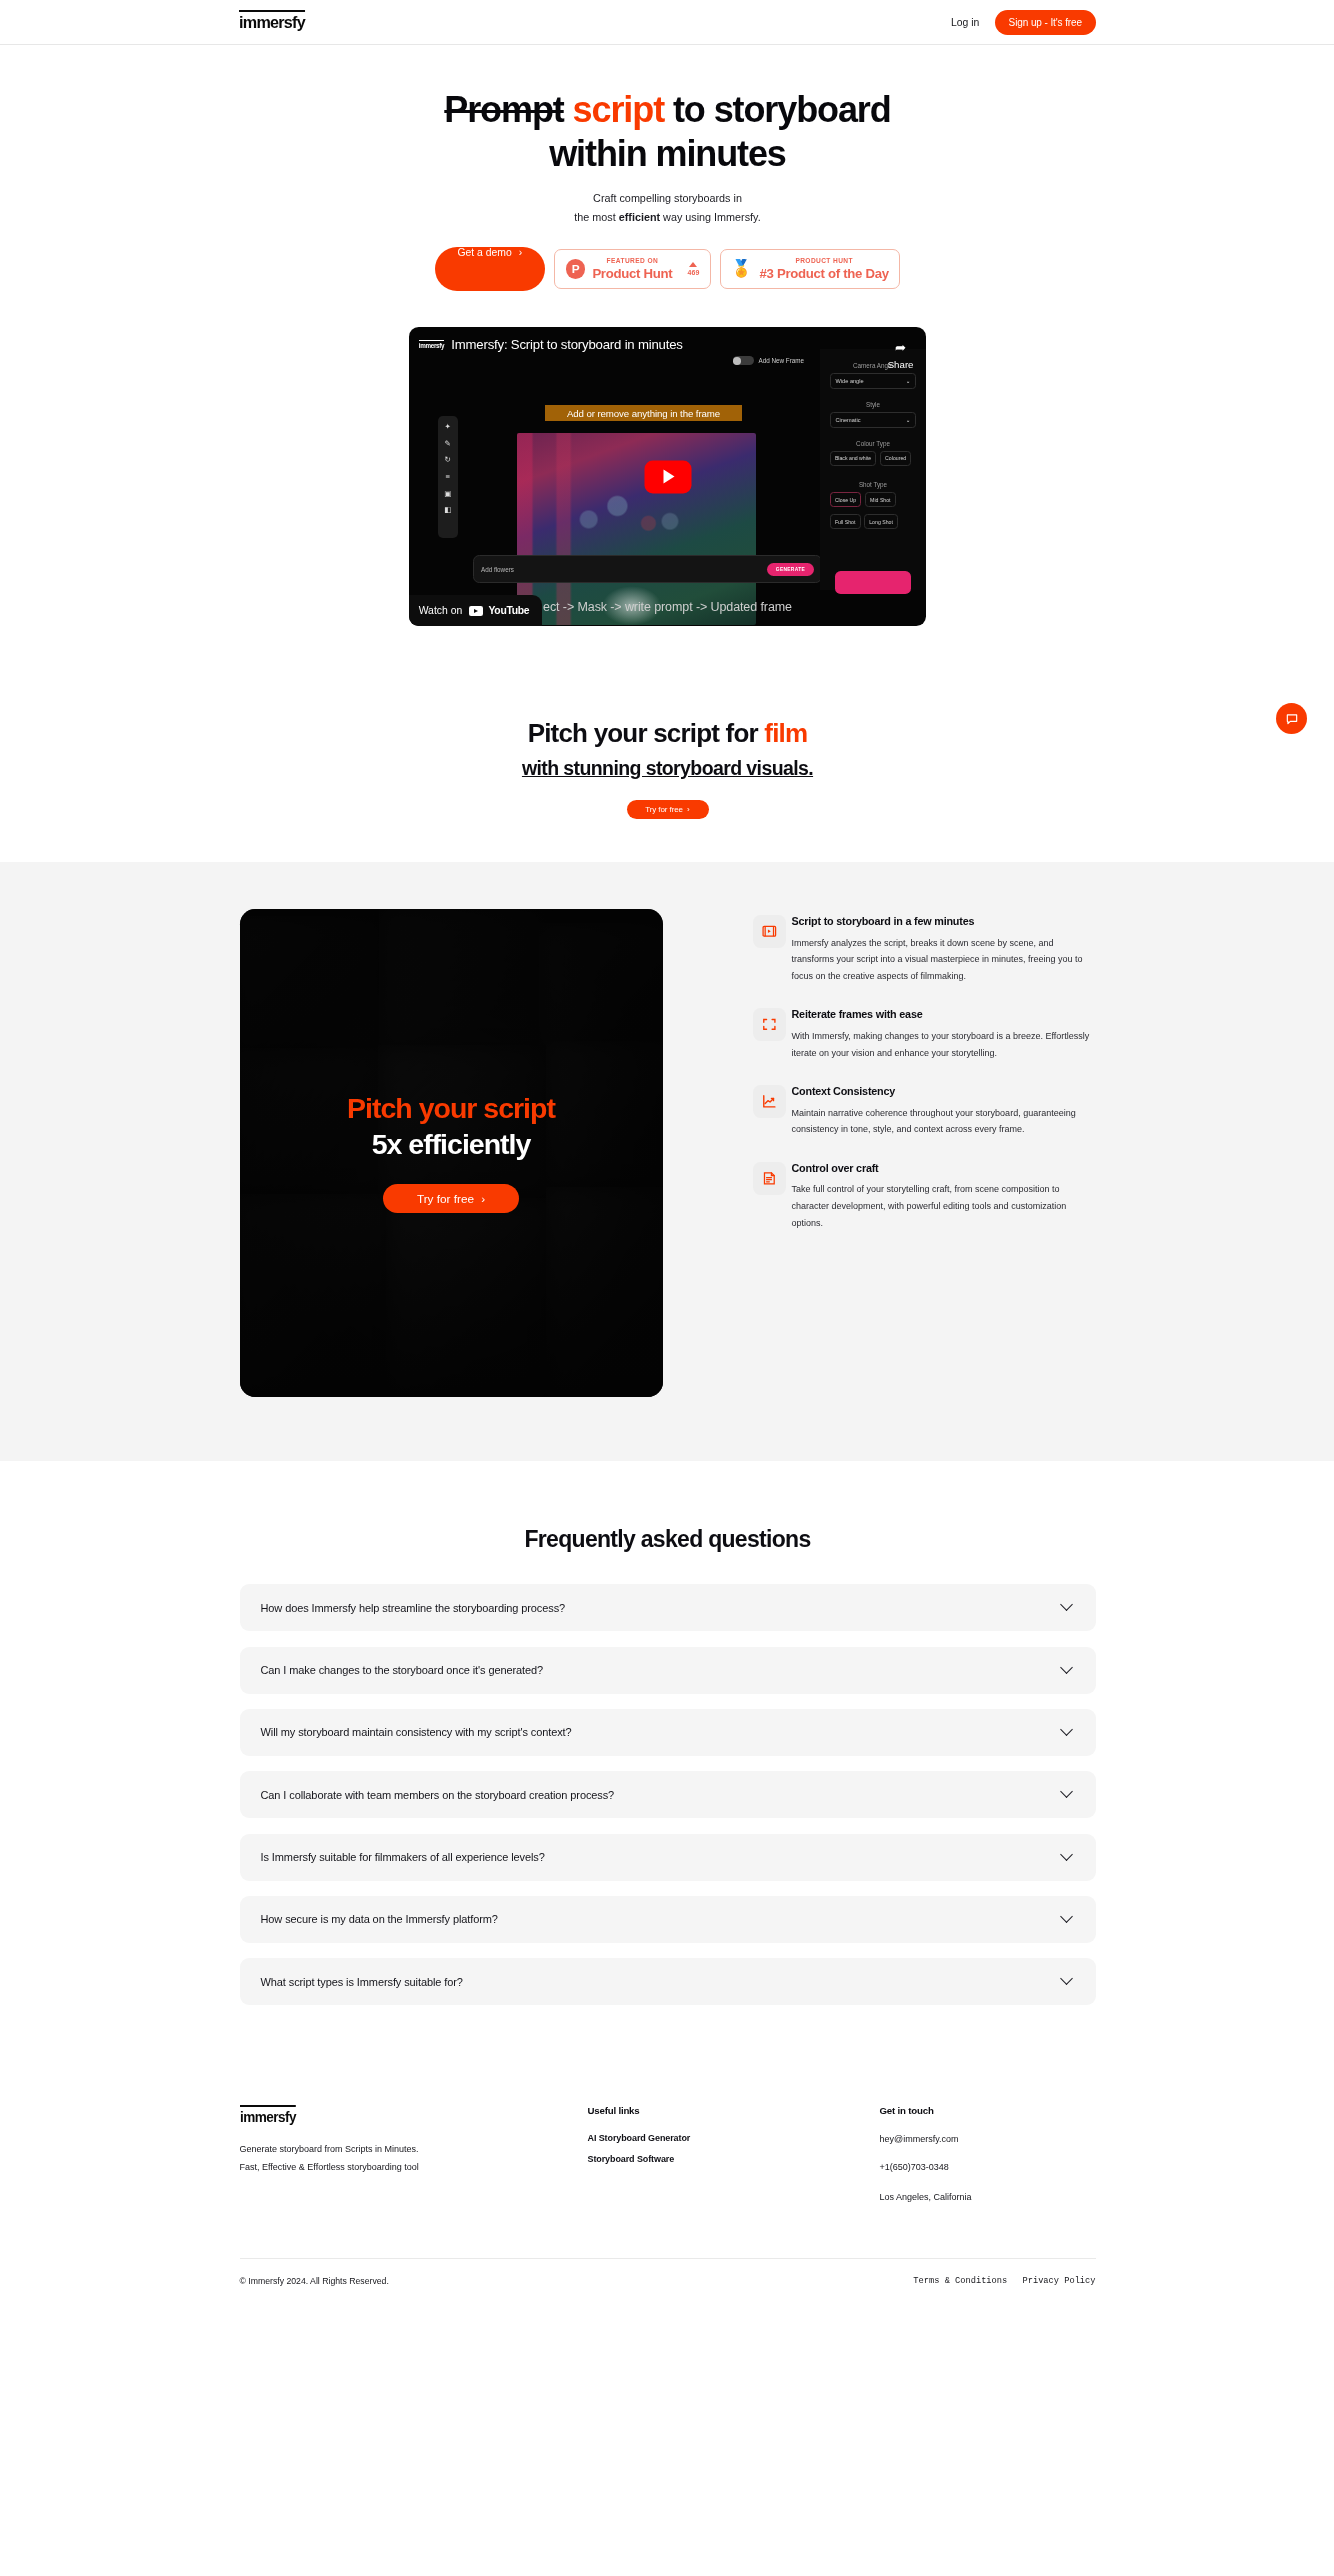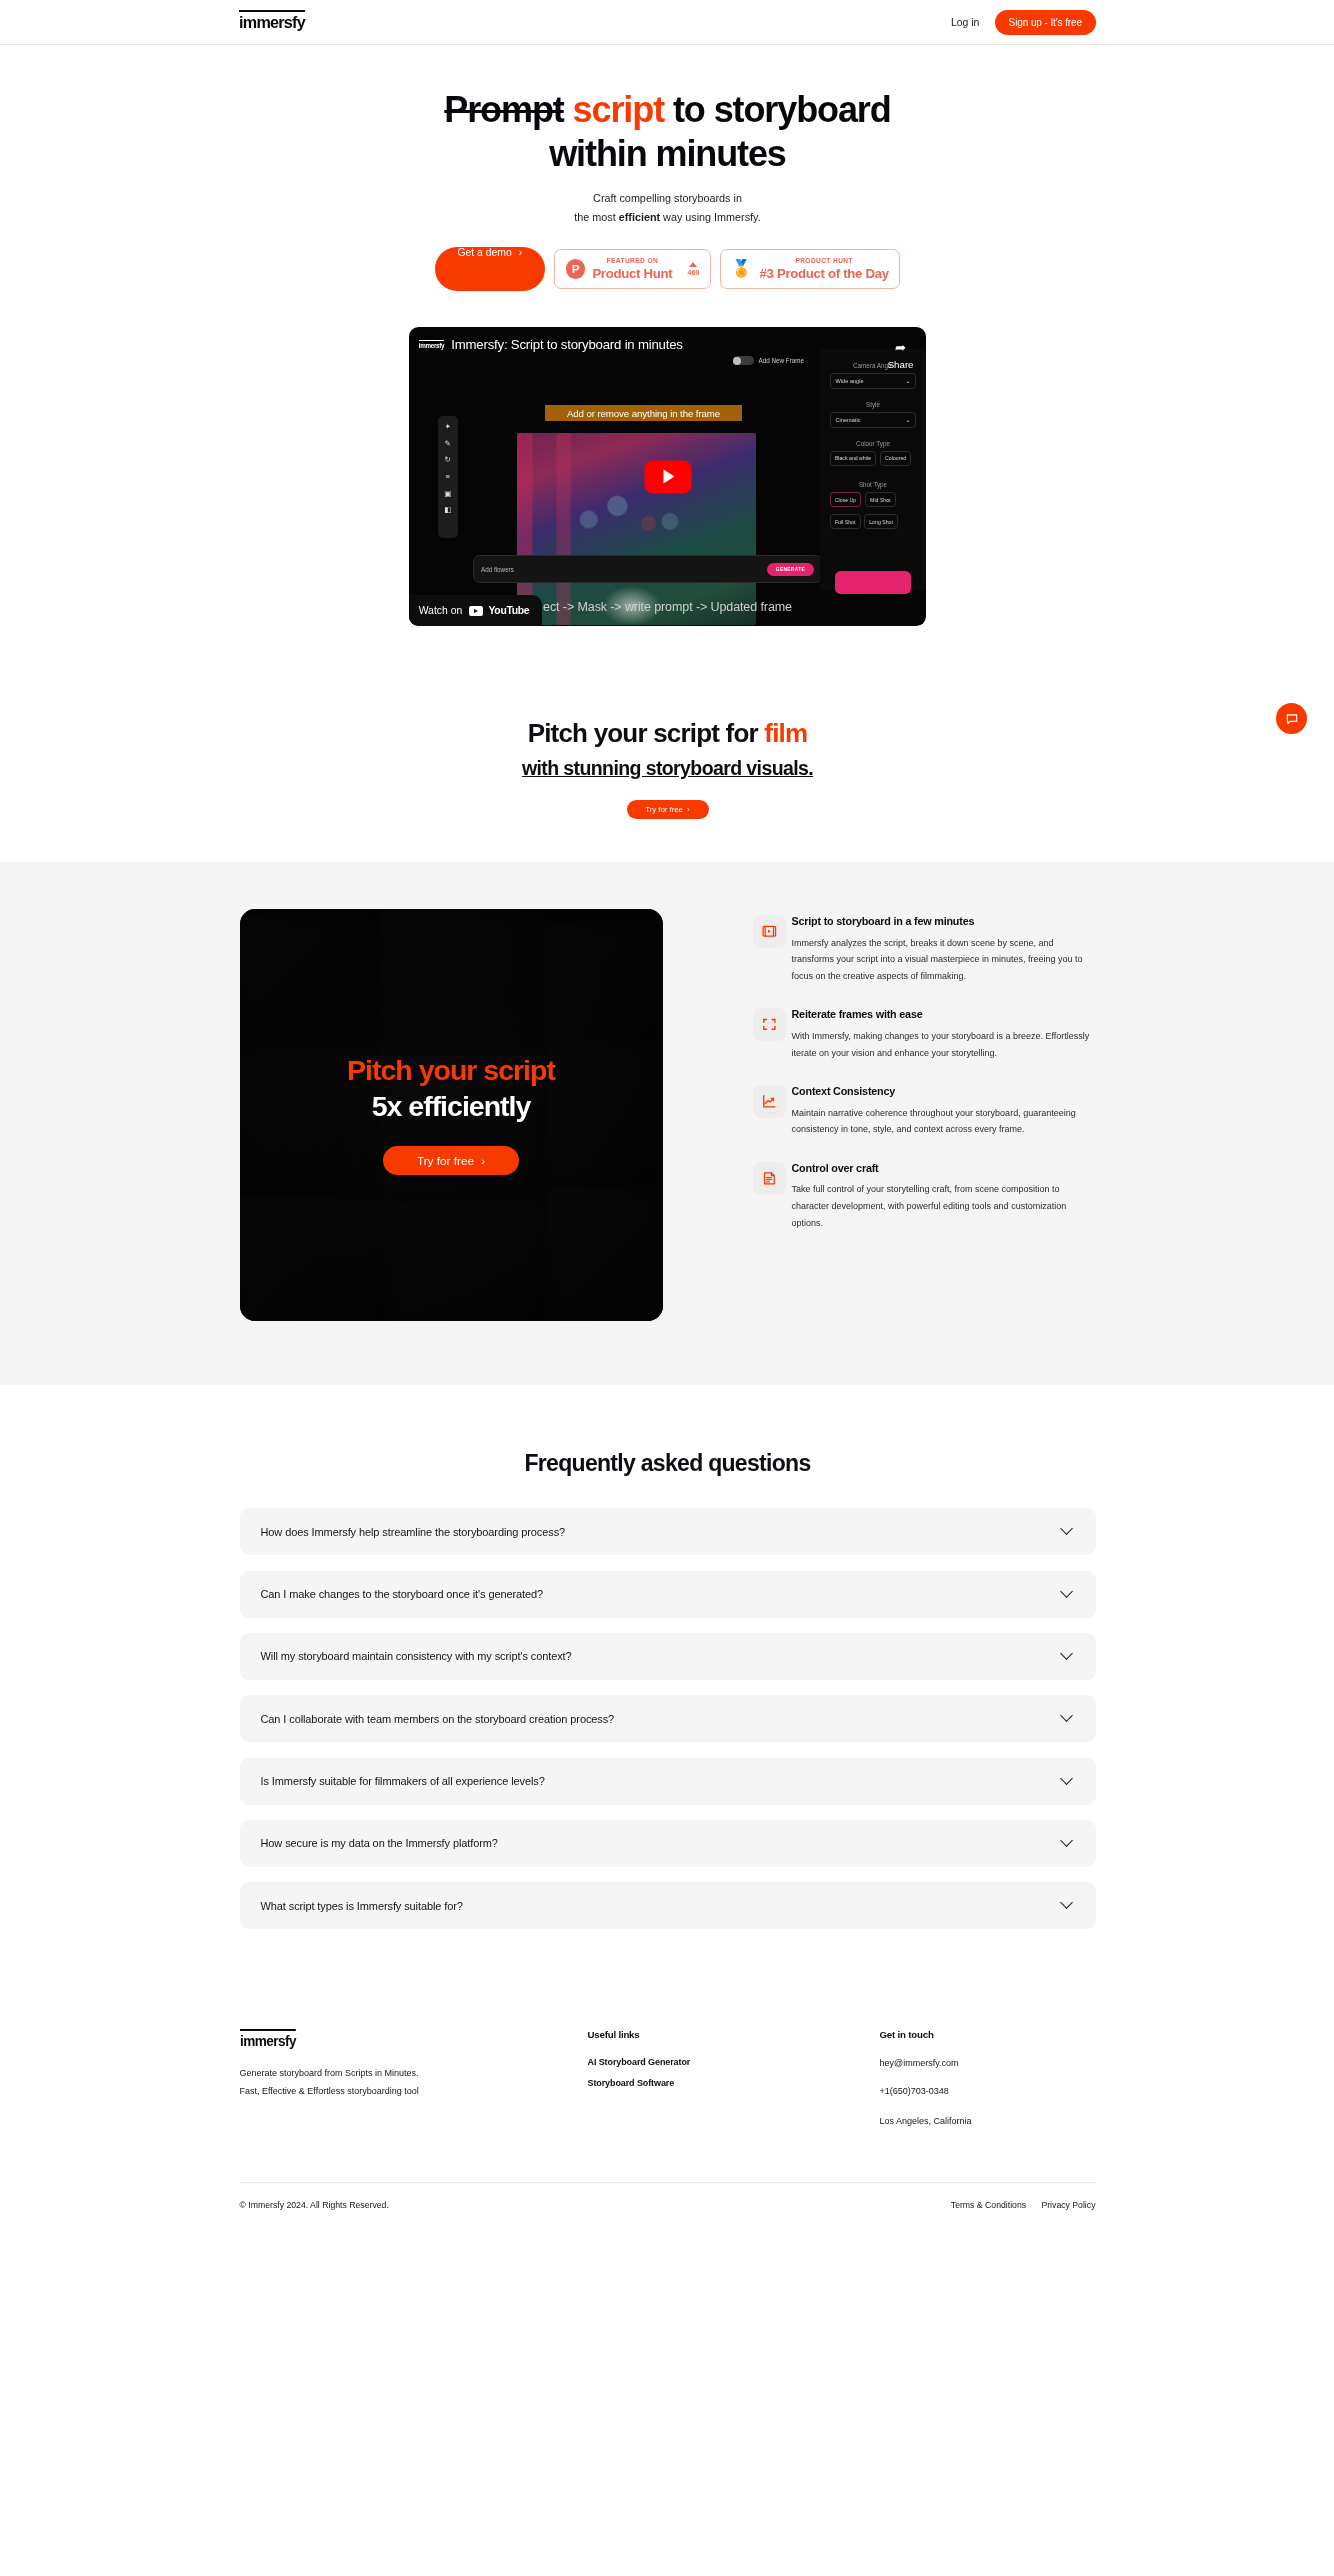--- a/index.html
+++ b/index.html
@@ -204,21 +204,21 @@
   .pitch h2 .l2 { display: block; font-size: 19.5px; margin-top: 5.6px; letter-spacing: -0.6px; text-decoration: underline; }
   .btn-try {
     margin: 18px auto 0; width: 82px; height: 19px; border-radius: 694px;
     font-size: 8px; font-weight: 500; gap: 4.2px; letter-spacing: -0.1px;
   }
 
   
   .features { background: #f4f4f4; padding: 47px 0 64px; }
   .features-inner { width: 856px; margin: 0 auto; display: flex; gap: 90px; }
   .promo {
-    width: 423px; height: 412px; border-radius: 15.3px; position: relative;
+    width: 423px; height: 488px; border-radius: 15.3px; position: relative;
     overflow: hidden; flex: 0 0 auto;
     background: #151515;
   }
   .promo .tiles { position: absolute; inset: 0; opacity: .62; }
   .promo .tiles i {
     position: absolute; display: block; border-radius: 1.4px;
     background: linear-gradient(135deg,#3a3a3a,#171717 70%);
     box-shadow: inset 0 0 21px rgba(0,0,0,.7);
   }
   .promo .scrim { position: absolute; inset: 0; background: radial-gradient(ellipse at 50% 48%, rgba(0,0,0,.72) 0%, rgba(0,0,0,.86) 70%); }
@@ -262,21 +262,21 @@
   .f-head { font-size: 9.7px; font-weight: 700; letter-spacing: -0.2px; margin-bottom: 16.7px; }
   .f-link { font-size: 9px; font-weight: 700; letter-spacing: -0.1px; color: #101016; margin-bottom: 11px; display: block; cursor: pointer; }
   .f-contact { font-size: 9px; line-height: 1.5; color: #16161b; margin-bottom: 14px; }
   .f-contact.last { margin-top: 16.7px; }
   .footer-bot {
     width: 856px; margin: 40px auto 0; border-top: 0.7px solid #e9e9e9;
     height: 44px; display: flex; align-items: center; justify-content: space-between;
   }
   .copy { font-size: 8.7px; color: #16161b; }
   .legal { display: flex; gap: 15.3px; }
-  .legal span { font-size: 8.7px; color: #16161b; cursor: pointer; }
+  .legal span { font-size: 8.7px; color: #16161b; cursor: pointer; font-family: Liberation Mono, monospace; }
 
   
   .fab {
     position: absolute; right: 28px; top: 703px;
     width: 31px; height: 31px; border-radius: 50%;
     background: #f93a00; display: flex; align-items: center; justify-content: center;
     cursor: pointer;
   }
 </style>
 </head>

